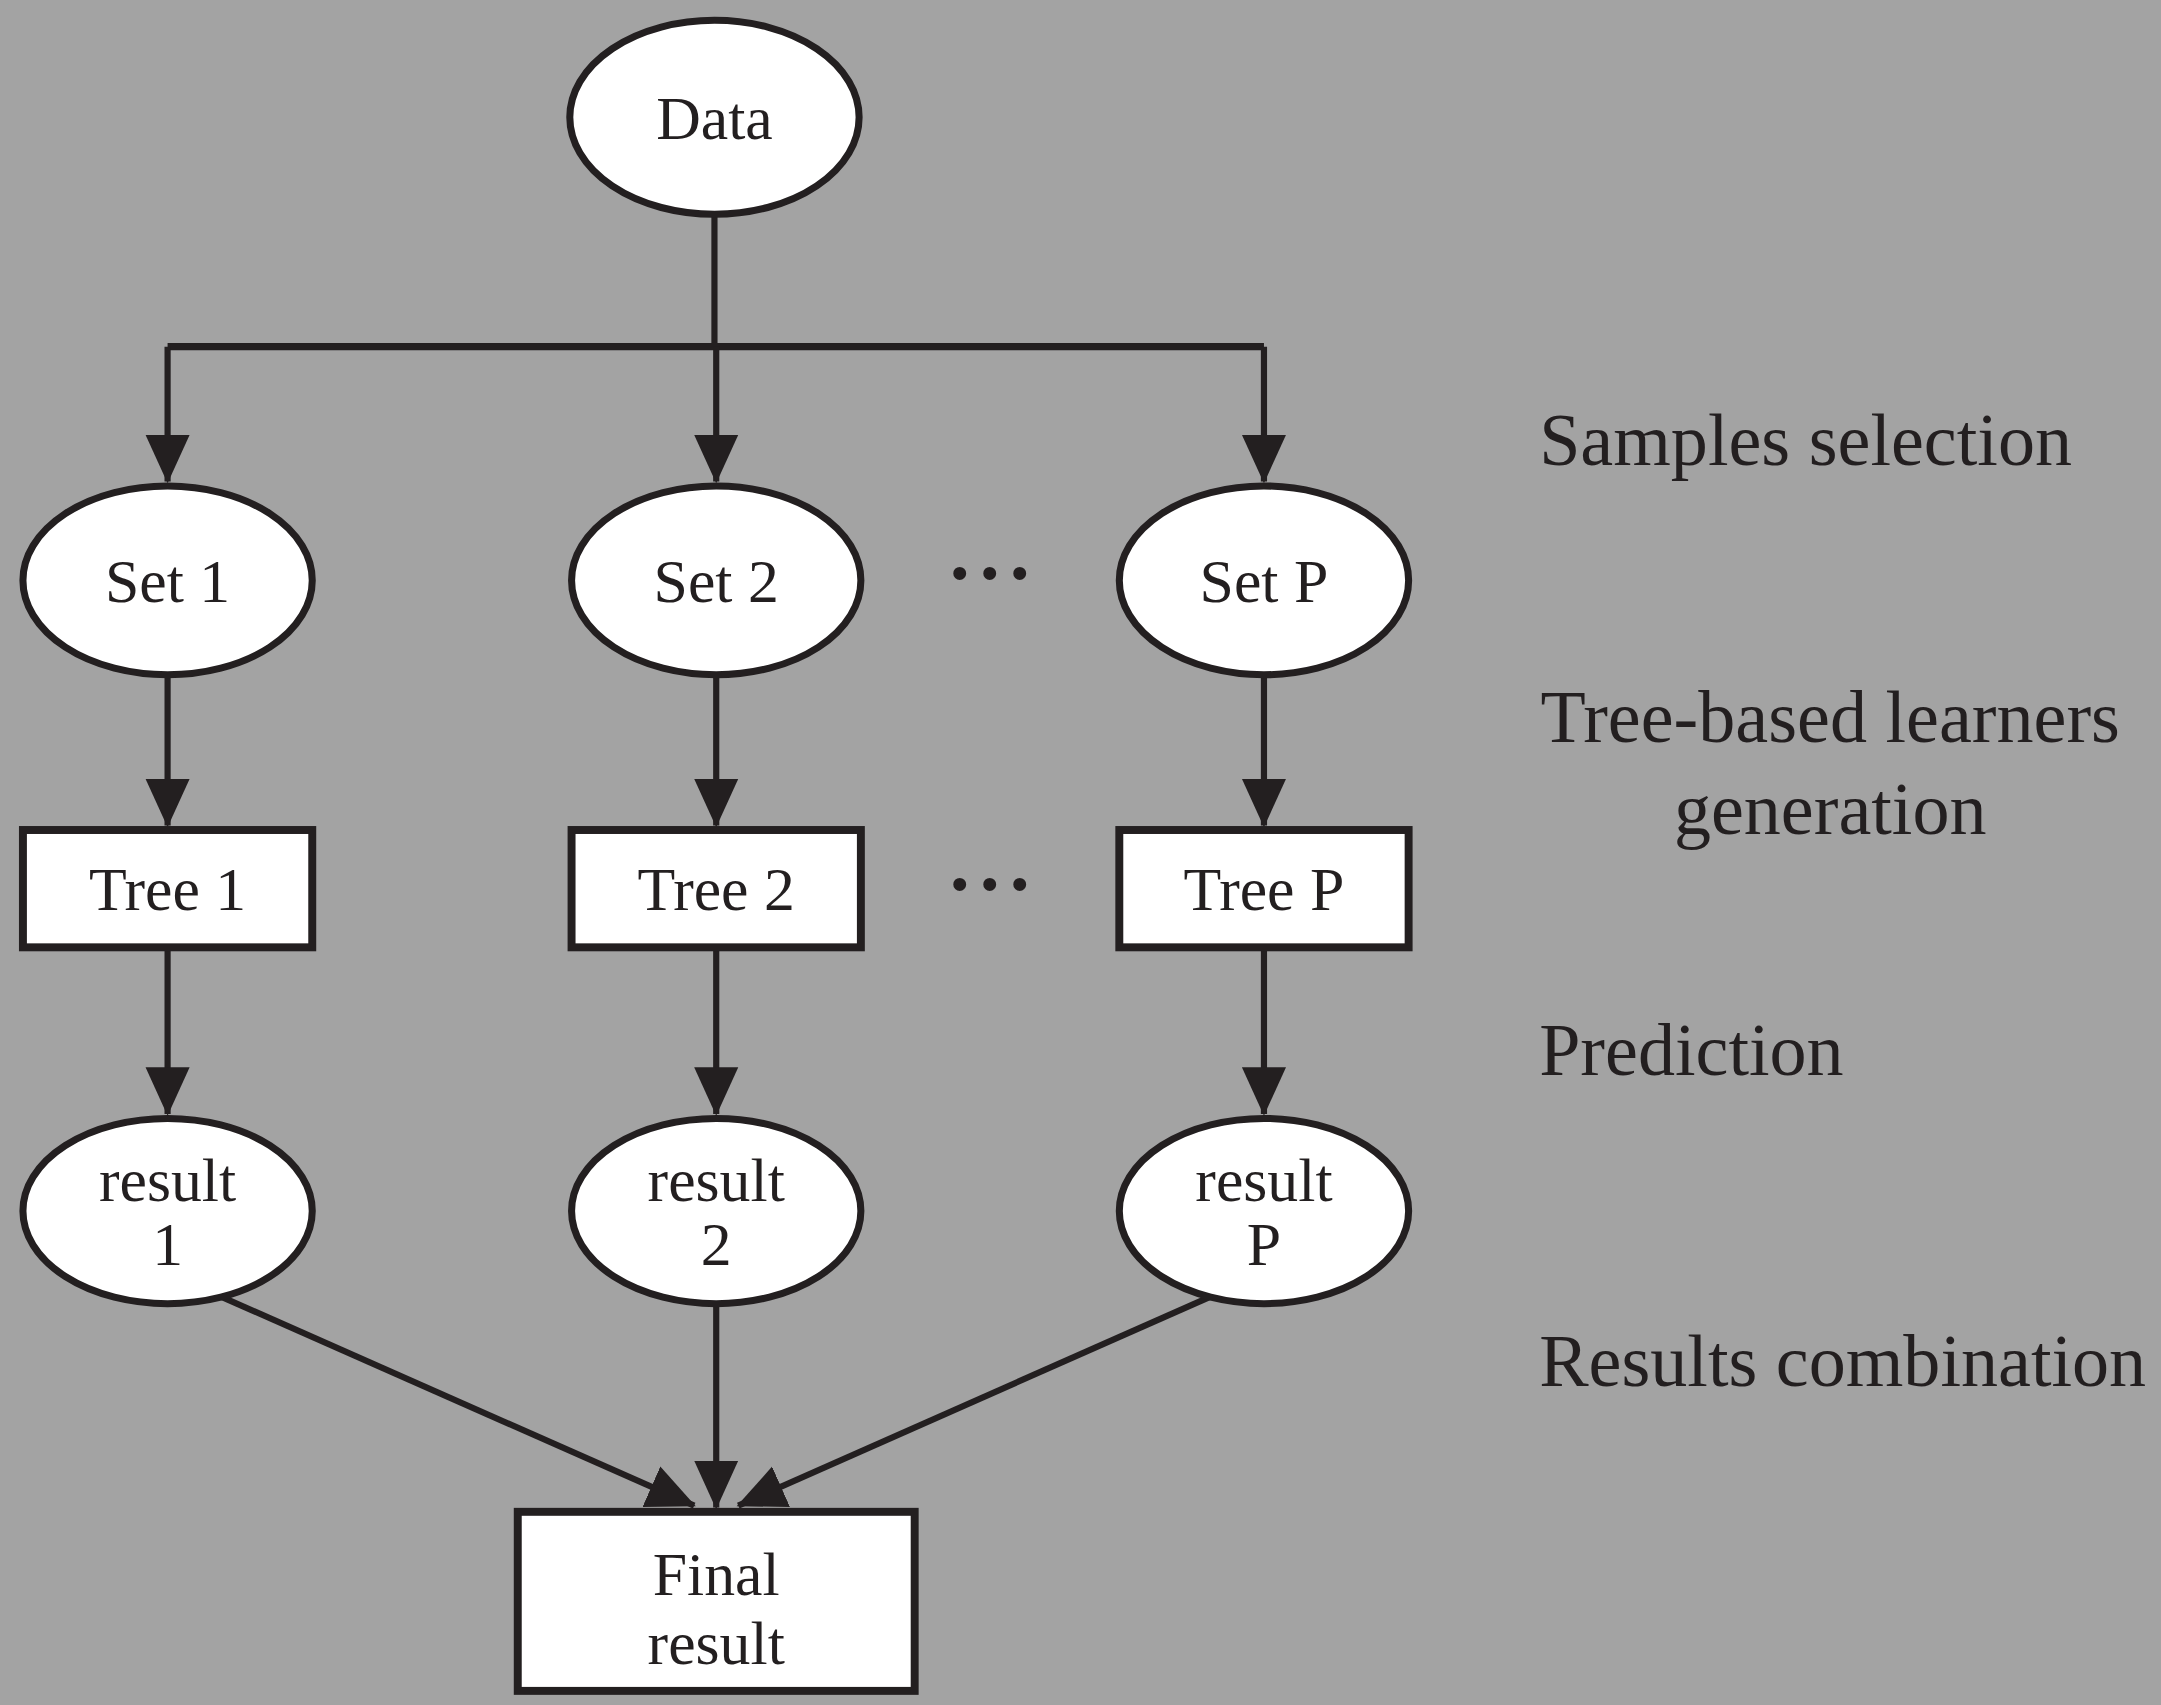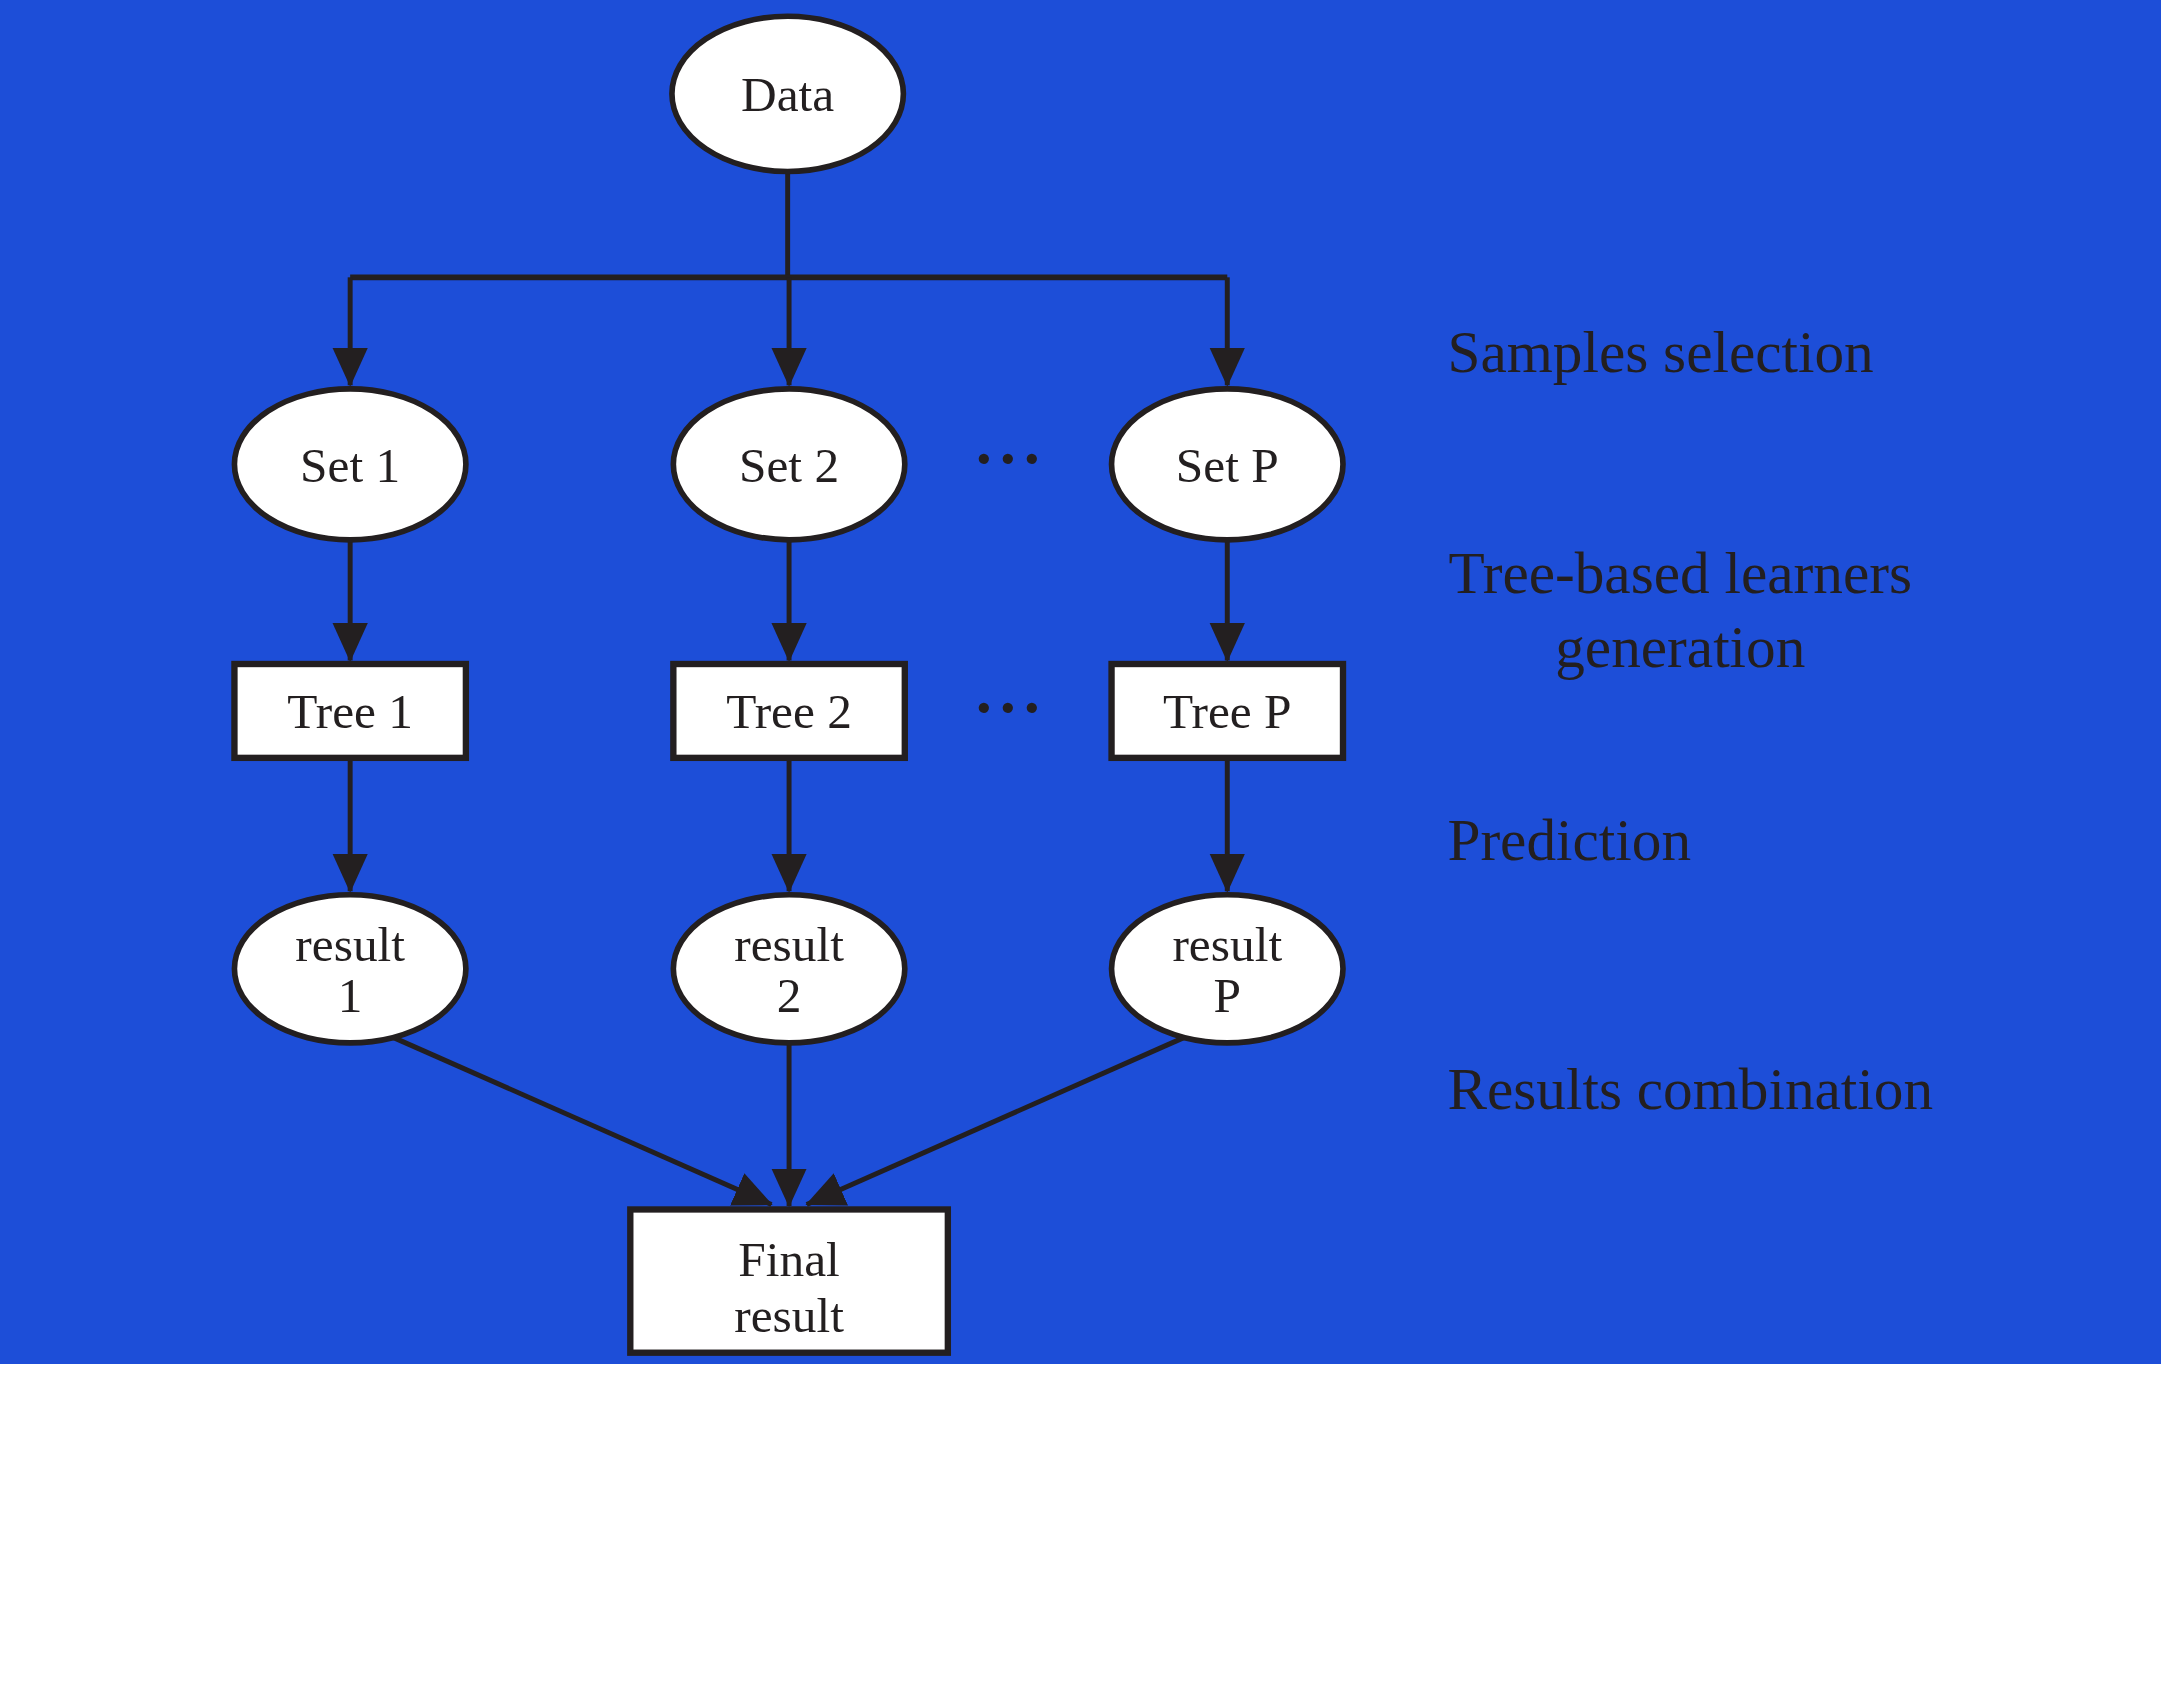--- a/index.html
+++ b/index.html
@@ -1,20 +1,20 @@
 <!DOCTYPE html>
 <html style="font-size:14px"><head>
 <meta charset="utf-8">
 <style>
   html, body { margin: 0; padding: 0; background: #ffffff; }
   .canvas {
     position: relative;
     width: 2161px;
-    height: 1364px;
-    background: #1d4ed8;
+    height: 1705px;
+    background: #a3a3a3;
     font-family: "Liberation Serif", "DejaVu Serif", serif;
   }
   svg { display: block; width: 100%; height: 100%; }
   .shape {
     fill: #ffffff;
     stroke: #231f20;
   }
   .ellipse-shape { stroke-width: 8px; }
   .rect-shape { stroke-width: 9px; }
   .edge {

